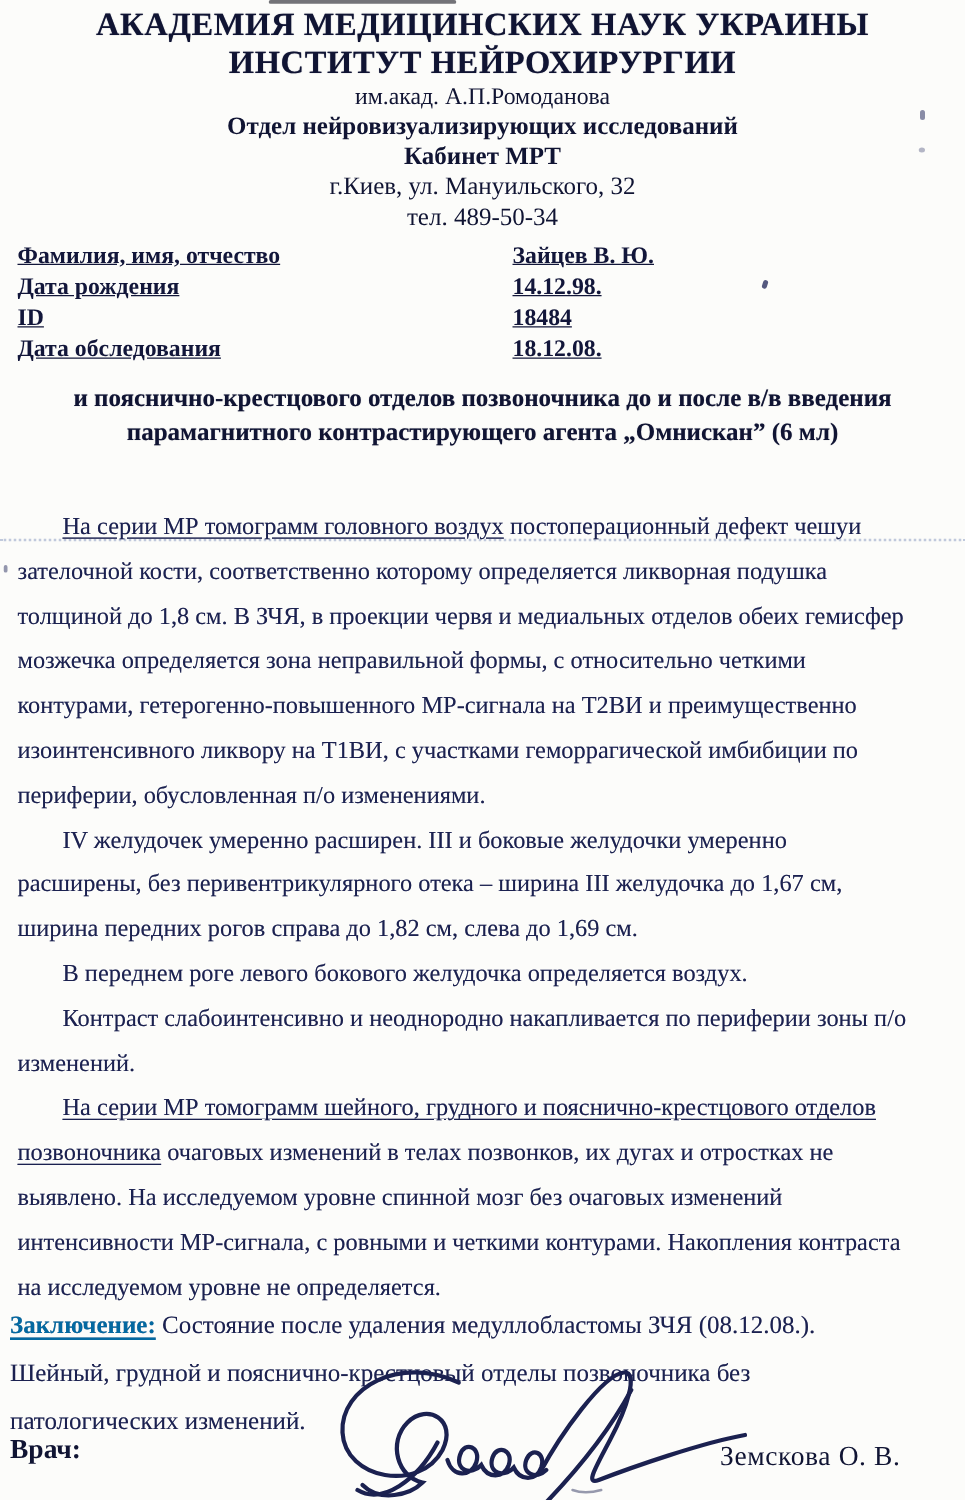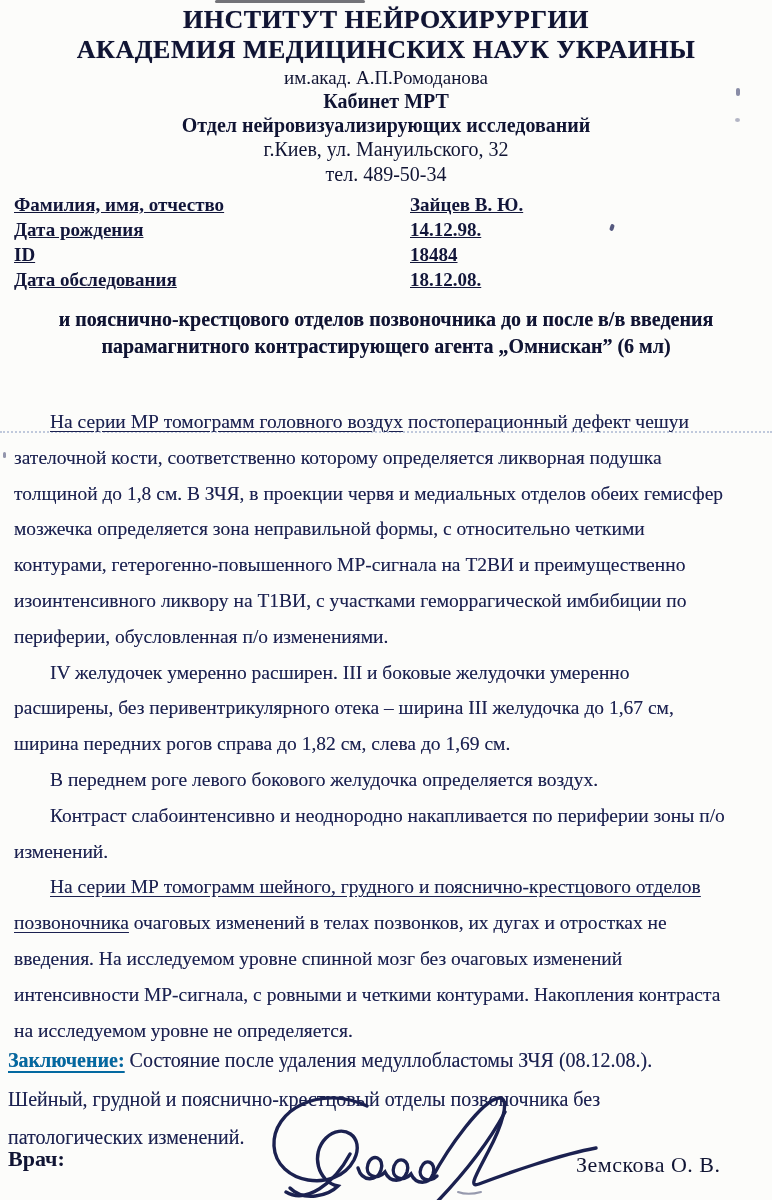--- a/index.html
+++ b/index.html
@@ -61,25 +61,25 @@
 <div class="page">
 
   <div class="top-smudge"></div>
   <div class="fold-line"></div>
   <div class="speck s1"></div>
   <div class="speck s2"></div>
   <div class="speck s3"></div>
   <div class="speck s4"></div>
 
   <div class="header">
+    <div class="h-main">АКАДЕМИЯ МЕДИЦИНСКИХ НАУК УКРАИНЫ</div>
     <div class="h-main">ИНСТИТУТ НЕЙРОХИРУРГИИ</div>
-    <div class="h-main">АКАДЕМИЯ МЕДИЦИНСКИХ НАУК УКРАИНЫ</div>
     <div class="h-sub">им.акад. А.П.Ромоданова</div>
+    <div class="h-sub-b">Отдел нейровизуализирующих исследований</div>
     <div class="h-sub-b">Кабинет МРТ</div>
-    <div class="h-sub-b">Отдел нейровизуализирующих исследований</div>
     <div class="h-addr">г.Киев, ул. Мануильского, 32</div>
     <div class="h-addr">тел. 489-50-34</div>
   </div>
 
   <div class="patient">
     <div class="p-row">
       <span class="p-label">Фамилия, имя, отчество</span>
       <span class="p-value">Зайцев В. Ю.</span>
     </div>
     <div class="p-row">
@@ -114,21 +114,21 @@
     <div class="ln">расширены, без перивентрикулярного отека – ширина III желудочка до 1,67 см,</div>
     <div class="ln">ширина передних рогов справа до 1,82 см, слева до 1,69 см.</div>
 
     <div class="ln indent">В переднем роге левого бокового желудочка определяется воздух.</div>
 
     <div class="ln indent">Контраст слабоинтенсивно и неоднородно накапливается по периферии зоны п/о</div>
     <div class="ln">изменений.</div>
 
     <div class="ln indent"><span class="u">На серии МР томограмм шейного, грудного и пояснично-крестцового отделов</span></div>
     <div class="ln"><span class="u">позвоночника</span><span> очаговых изменений в телах позвонков, их дугах и отростках не</span></div>
-    <div class="ln">введения. На исследуемом уровне спинной мозг без очаговых изменений</div>
+    <div class="ln">выявлено. На исследуемом уровне спинной мозг без очаговых изменений</div>
     <div class="ln">интенсивности МР-сигнала, с ровными и четкими контурами. Накопления контраста</div>
     <div class="ln">на исследуемом уровне не определяется.</div>
   </div>
 
   <div class="conclusion">
     <div class="ln"><span class="c-label">Заключение:</span><span> Состояние после удаления медуллобластомы ЗЧЯ (08.12.08.).</span></div>
     <div class="ln">Шейный, грудной и пояснично-крестцовый отделы позвоночника без</div>
     <div class="ln">патологических изменений.</div>
   </div>
 

